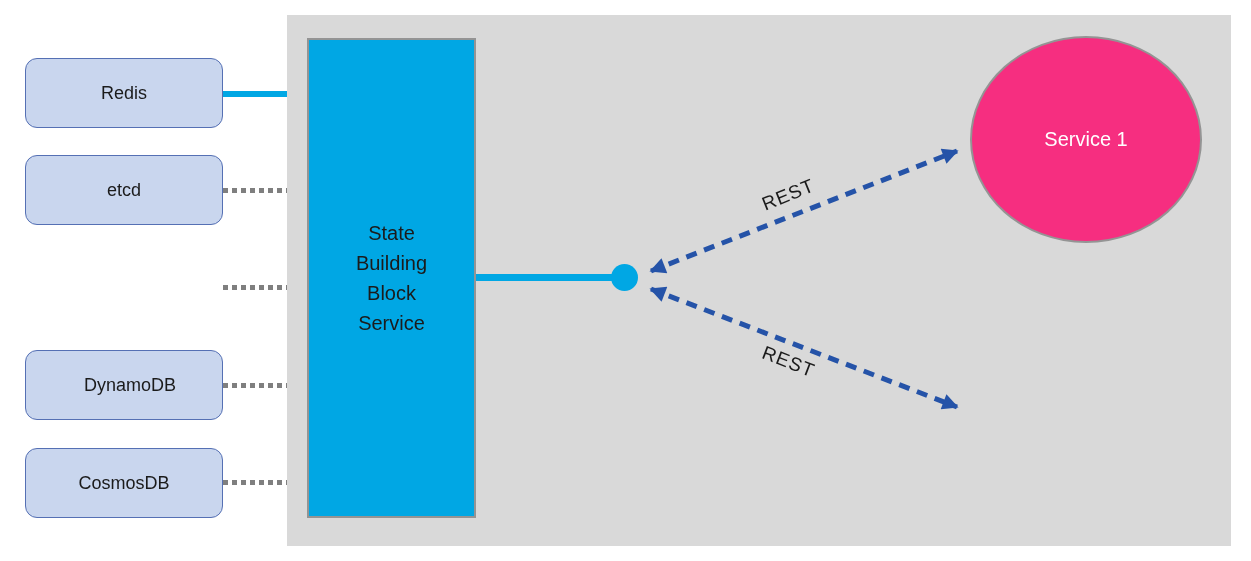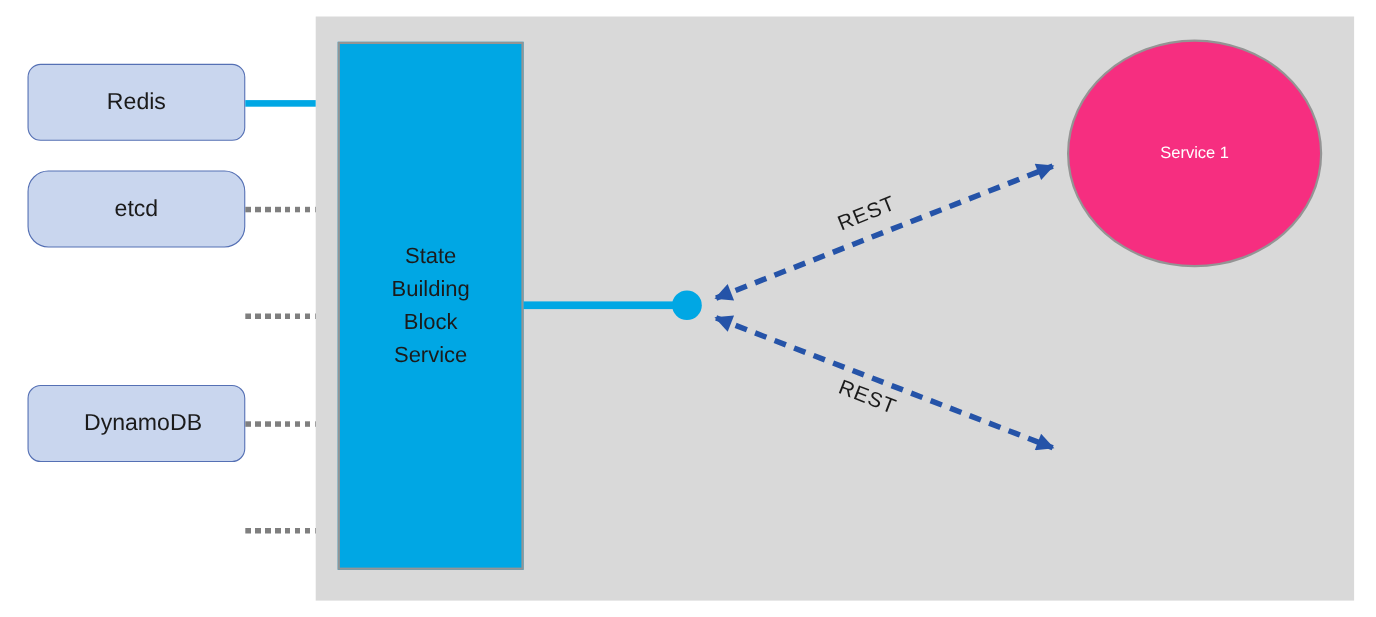--- a/index.html
+++ b/index.html
@@ -34,25 +34,25 @@
     background:var(--panel-bg);
   }
   .store-box{
     position:absolute;
     left:25px;
     width:198px; height:70px;
     background:var(--store-fill);
     border:1.5px solid var(--store-border);
     border-radius:12px;
     display:flex; align-items:center; justify-content:center;
-    font-size:21px;
+    font-size:18px;
     color:var(--text-dark);
   }
   .store-redis    {top:58px;}
-  .store-etcd     {top:155px;border-radius:19px;}
+  .store-etcd     {top:155px;}
   .store-mongodb  {top:253px;}
   .store-dynamodb {top:350px;padding-left:12px;}
   .store-cosmosdb {top:448px;}
   .connector{
     position:absolute;
     left:223px;
     width:64px;
   }
   .connector.solid{
     height:6px;
@@ -125,41 +125,44 @@
     transform:rotate(21deg);
   }
   .service-circle{
     position:absolute;
     left:970px;
     width:232px;
     background:var(--service-pink);
     border:2px solid var(--shape-border-gray);
     border-radius:50%;
     display:flex; align-items:center; justify-content:center;
-    font-size:15px;
+    font-size:20px;
     color:var(--text-light);
   }
   .service-1{top:36px; height:207px;}
   .service-2{top:284px; height:203px;}
 </style>
 </head>
 <body>
 
 <div class="stage">
 
   <div class="panel"></div>
 
   <div class="store-box store-redis">
     <span>Redis</span>
   </div>
   <div class="store-box store-etcd">
     <span>etcd</span>
   </div>
   <div class="store-box store-dynamodb">
     <span>DynamoDB</span>
+  </div>
+  <div class="store-box store-cosmosdb">
+    <span>CosmosDB</span>
   </div>
 
   <div class="connector solid  conn-redis"></div>
   <div class="connector dotted conn-etcd"></div>
   <div class="connector dotted conn-mongodb"></div>
   <div class="connector dotted conn-dynamodb"></div>
   <div class="connector dotted conn-cosmosdb"></div>
 
   <div class="block-rect">
     <div class="block-title">State Building Block Service</div>

